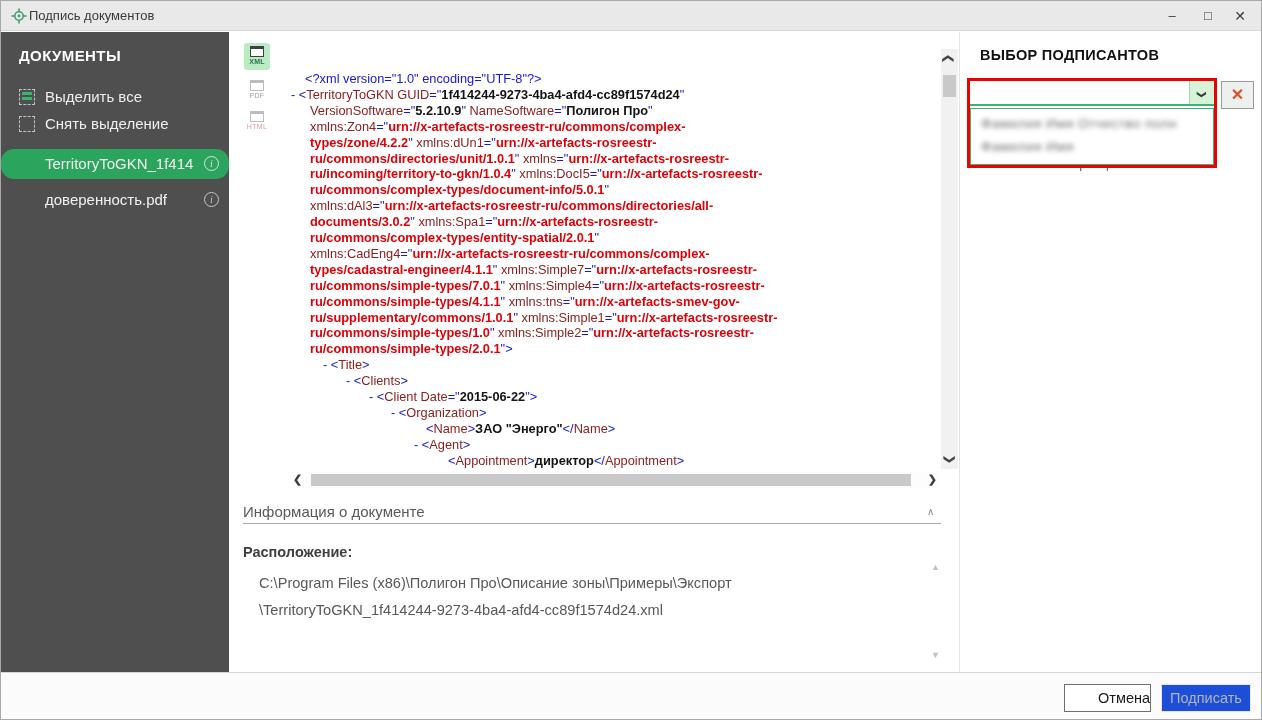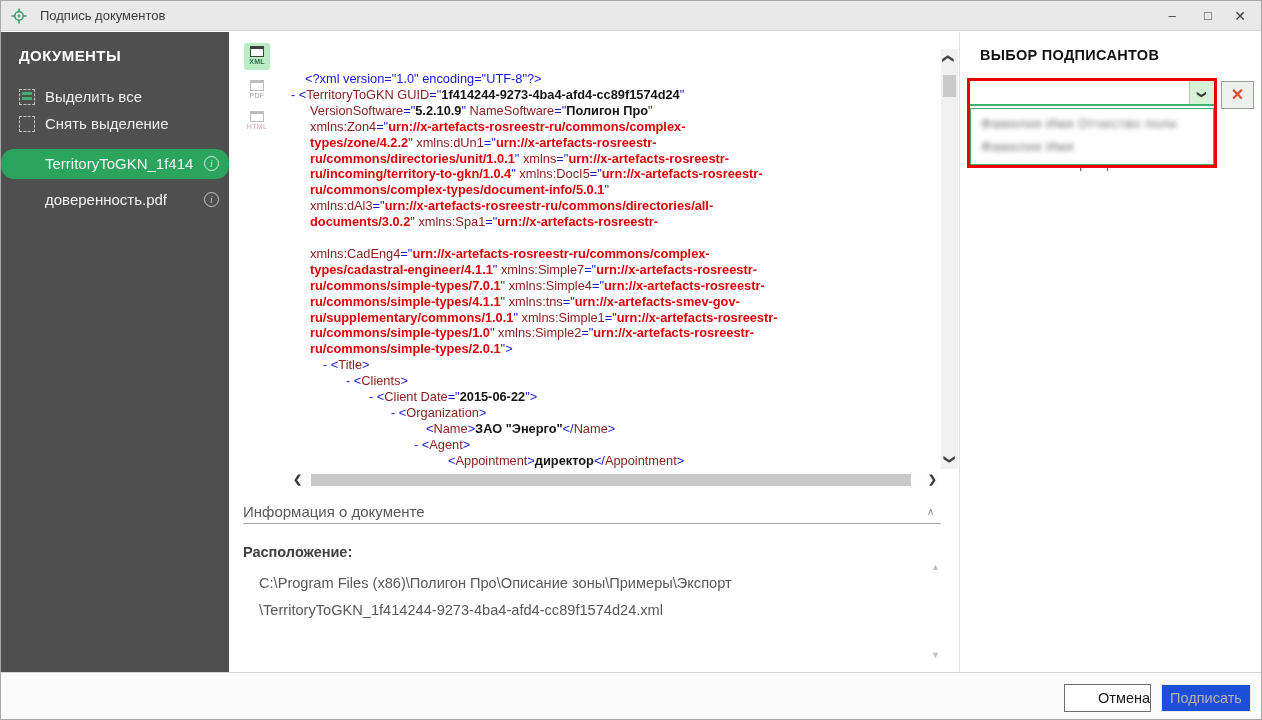--- a/index.html
+++ b/index.html
@@ -5,21 +5,21 @@
   * { margin:0; padding:0; box-sizing:border-box; }
   html,body { background:#ffffff; }
   body { font-family:"Liberation Sans", sans-serif; }
   #win { position:relative; width:1262px; height:720px; background:#fff;
          border:1px solid #a8a8a8; overflow:hidden; }
 
   
   .titlebar { position:absolute; left:0; top:0; width:1262px; height:30px;
               background:#e9e9e9; border-bottom:1px solid #d6d6d6; }
   .app-icon { position:absolute; left:10px; top:7px; width:16px; height:16px; }
-  .title-text { position:absolute; left:39px; top:7px; font-size:13px; color:#3a3a3a; }
+  .title-text { position:absolute; left:28px; top:7px; font-size:13px; color:#3a3a3a; }
   .winbtn { position:absolute; top:0; width:34px; height:30px; text-align:center;
             line-height:30px; font-size:13px; color:#3c3c3c; }
   .winbtn.min { right:74px; } .winbtn.max { right:38px; } .winbtn.cls { right:6px; font-size:14px; }
 
   
   .sidebar { position:absolute; left:0; top:31px; width:228px; height:640px; background:#4f4f4f; }
   .sb-header { position:absolute; left:18px; top:15px; font-size:15px; font-weight:bold;
                color:#ffffff; letter-spacing:.4px; }
   .sb-action { position:absolute; left:0; width:228px; height:26px; color:#efefef;
                font-size:15px; cursor:default; }
@@ -185,20 +185,21 @@
         <div class="xline" style="left: 14px; top: 7px;"><span class="xp">&lt;?xml version="1.0" encoding="UTF-8"?&gt;</span></div>
         <div class="xline" style="left: 0px; top: 22.9px;"><span class="xd">- </span><span class="xp">&lt;</span><span class="xn">TerritoryToGKN GUID</span><span class="xp">="</span><span class="xv">1f414244-9273-4ba4-afd4-cc89f1574d24</span><span class="xp">"</span></div>
         <div class="xline" style="left: 19px; top: 38.8px;"><span class="xn">VersionSoftware</span><span class="xp">="</span><span class="xv">5.2.10.9</span><span class="xp">" </span><span class="xn">NameSoftware</span><span class="xp">="</span><span class="xv">Полигон Про</span><span class="xp">"</span></div>
         <div class="xline" style="left: 19px; top: 54.7px;"><span class="xn">xmlns:Zon4</span><span class="xp">="</span><span class="xr">urn://x-artefacts-rosreestr-ru/commons/complex-</span></div>
         <div class="xline" style="left: 19px; top: 70.6px;"><span class="xr">types/zone/4.2.2</span><span class="xp">" </span><span class="xn">xmlns:dUn1</span><span class="xp">="</span><span class="xr">urn://x-artefacts-rosreestr-</span></div>
         <div class="xline" style="left: 19px; top: 86.5px;"><span class="xr">ru/commons/directories/unit/1.0.1</span><span class="xp">" </span><span class="xn">xmlns</span><span class="xp">="</span><span class="xr">urn://x-artefacts-rosreestr-</span></div>
         <div class="xline" style="left: 19px; top: 102.4px;"><span class="xr">ru/incoming/territory-to-gkn/1.0.4</span><span class="xp">" </span><span class="xn">xmlns:DocI5</span><span class="xp">="</span><span class="xr">urn://x-artefacts-rosreestr-</span></div>
         <div class="xline" style="left: 19px; top: 118.3px;"><span class="xr">ru/commons/complex-types/document-info/5.0.1</span><span class="xp">"</span></div>
         <div class="xline" style="left: 19px; top: 134.2px;"><span class="xn">xmlns:dAl3</span><span class="xp">="</span><span class="xr">urn://x-artefacts-rosreestr-ru/commons/directories/all-</span></div>
         <div class="xline" style="left: 19px; top: 150.1px;"><span class="xr">documents/3.0.2</span><span class="xp">" </span><span class="xn">xmlns:Spa1</span><span class="xp">="</span><span class="xr">urn://x-artefacts-rosreestr-</span></div>
+        <div class="xline" style="left: 19px; top: 166px;"><span class="xr">ru/commons/complex-types/entity-spatial/2.0.1</span><span class="xp">"</span></div>
         <div class="xline" style="left: 19px; top: 181.9px;"><span class="xn">xmlns:CadEng4</span><span class="xp">="</span><span class="xr">urn://x-artefacts-rosreestr-ru/commons/complex-</span></div>
         <div class="xline" style="left: 19px; top: 197.8px;"><span class="xr">types/cadastral-engineer/4.1.1</span><span class="xp">" </span><span class="xn">xmlns:Simple7</span><span class="xp">="</span><span class="xr">urn://x-artefacts-rosreestr-</span></div>
         <div class="xline" style="left: 19px; top: 213.7px;"><span class="xr">ru/commons/simple-types/7.0.1</span><span class="xp">" </span><span class="xn">xmlns:Simple4</span><span class="xp">="</span><span class="xr">urn://x-artefacts-rosreestr-</span></div>
         <div class="xline" style="left: 19px; top: 229.6px;"><span class="xr">ru/commons/simple-types/4.1.1</span><span class="xp">" </span><span class="xn">xmlns:tns</span><span class="xp">="</span><span class="xr">urn://x-artefacts-smev-gov-</span></div>
         <div class="xline" style="left: 19px; top: 245.5px;"><span class="xr">ru/supplementary/commons/1.0.1</span><span class="xp">" </span><span class="xn">xmlns:Simple1</span><span class="xp">="</span><span class="xr">urn://x-artefacts-rosreestr-</span></div>
         <div class="xline" style="left: 19px; top: 261.4px;"><span class="xr">ru/commons/simple-types/1.0</span><span class="xp">" </span><span class="xn">xmlns:Simple2</span><span class="xp">="</span><span class="xr">urn://x-artefacts-rosreestr-</span></div>
         <div class="xline" style="left: 19px; top: 277.3px;"><span class="xr">ru/commons/simple-types/2.0.1</span><span class="xp">"&gt;</span></div>
         <div class="xline" style="left: 32px; top: 293.2px;"><span class="xd">- </span><span class="xp">&lt;</span><span class="xn">Title</span><span class="xp">&gt;</span></div>
         <div class="xline" style="left: 55px; top: 309.1px;"><span class="xd">- </span><span class="xp">&lt;</span><span class="xn">Clients</span><span class="xp">&gt;</span></div>
         <div class="xline" style="left: 78px; top: 325px;"><span class="xd">- </span><span class="xp">&lt;</span><span class="xn">Client Date</span><span class="xp">="</span><span class="xv">2015-06-22</span><span class="xp">"&gt;</span></div>

